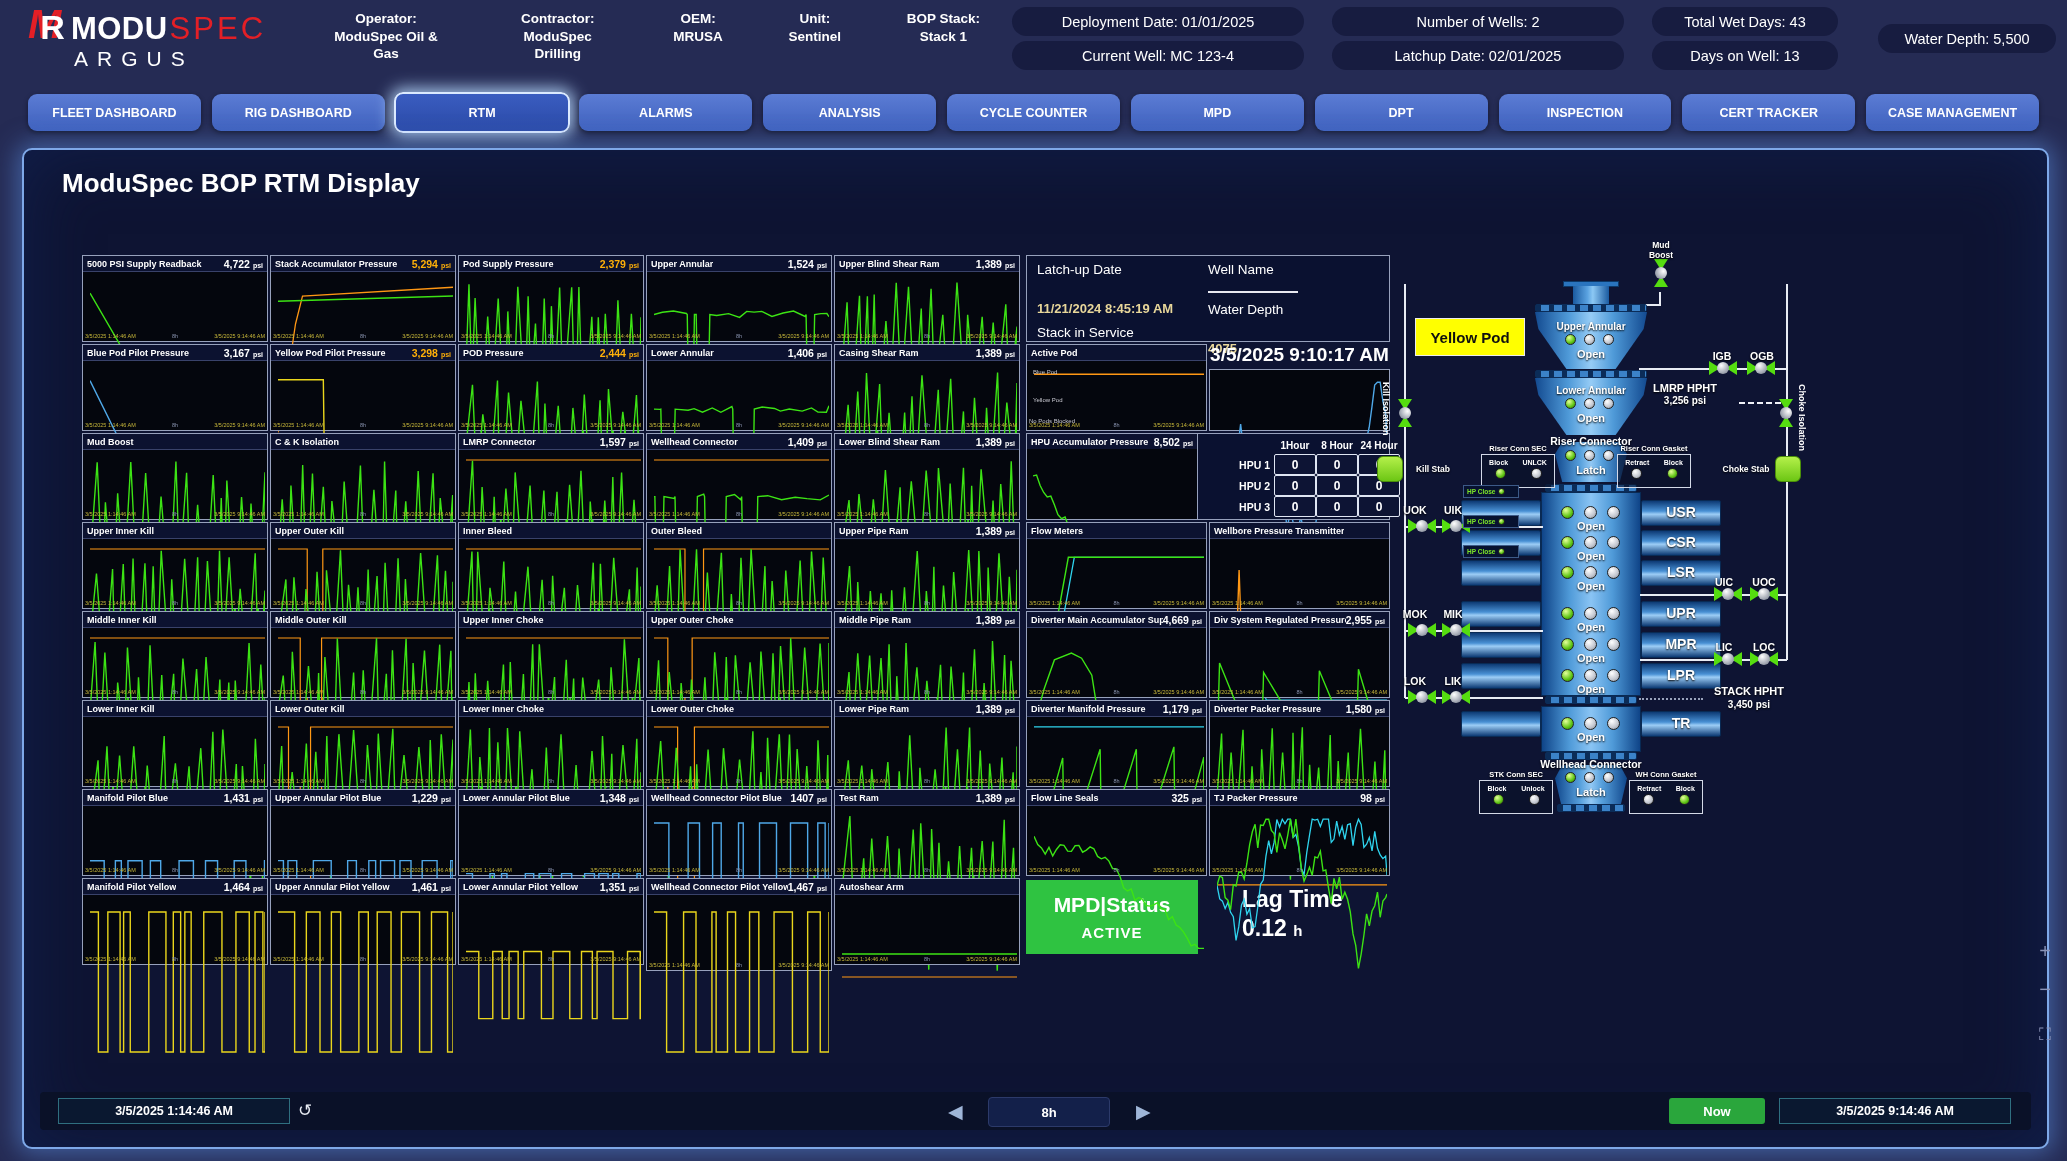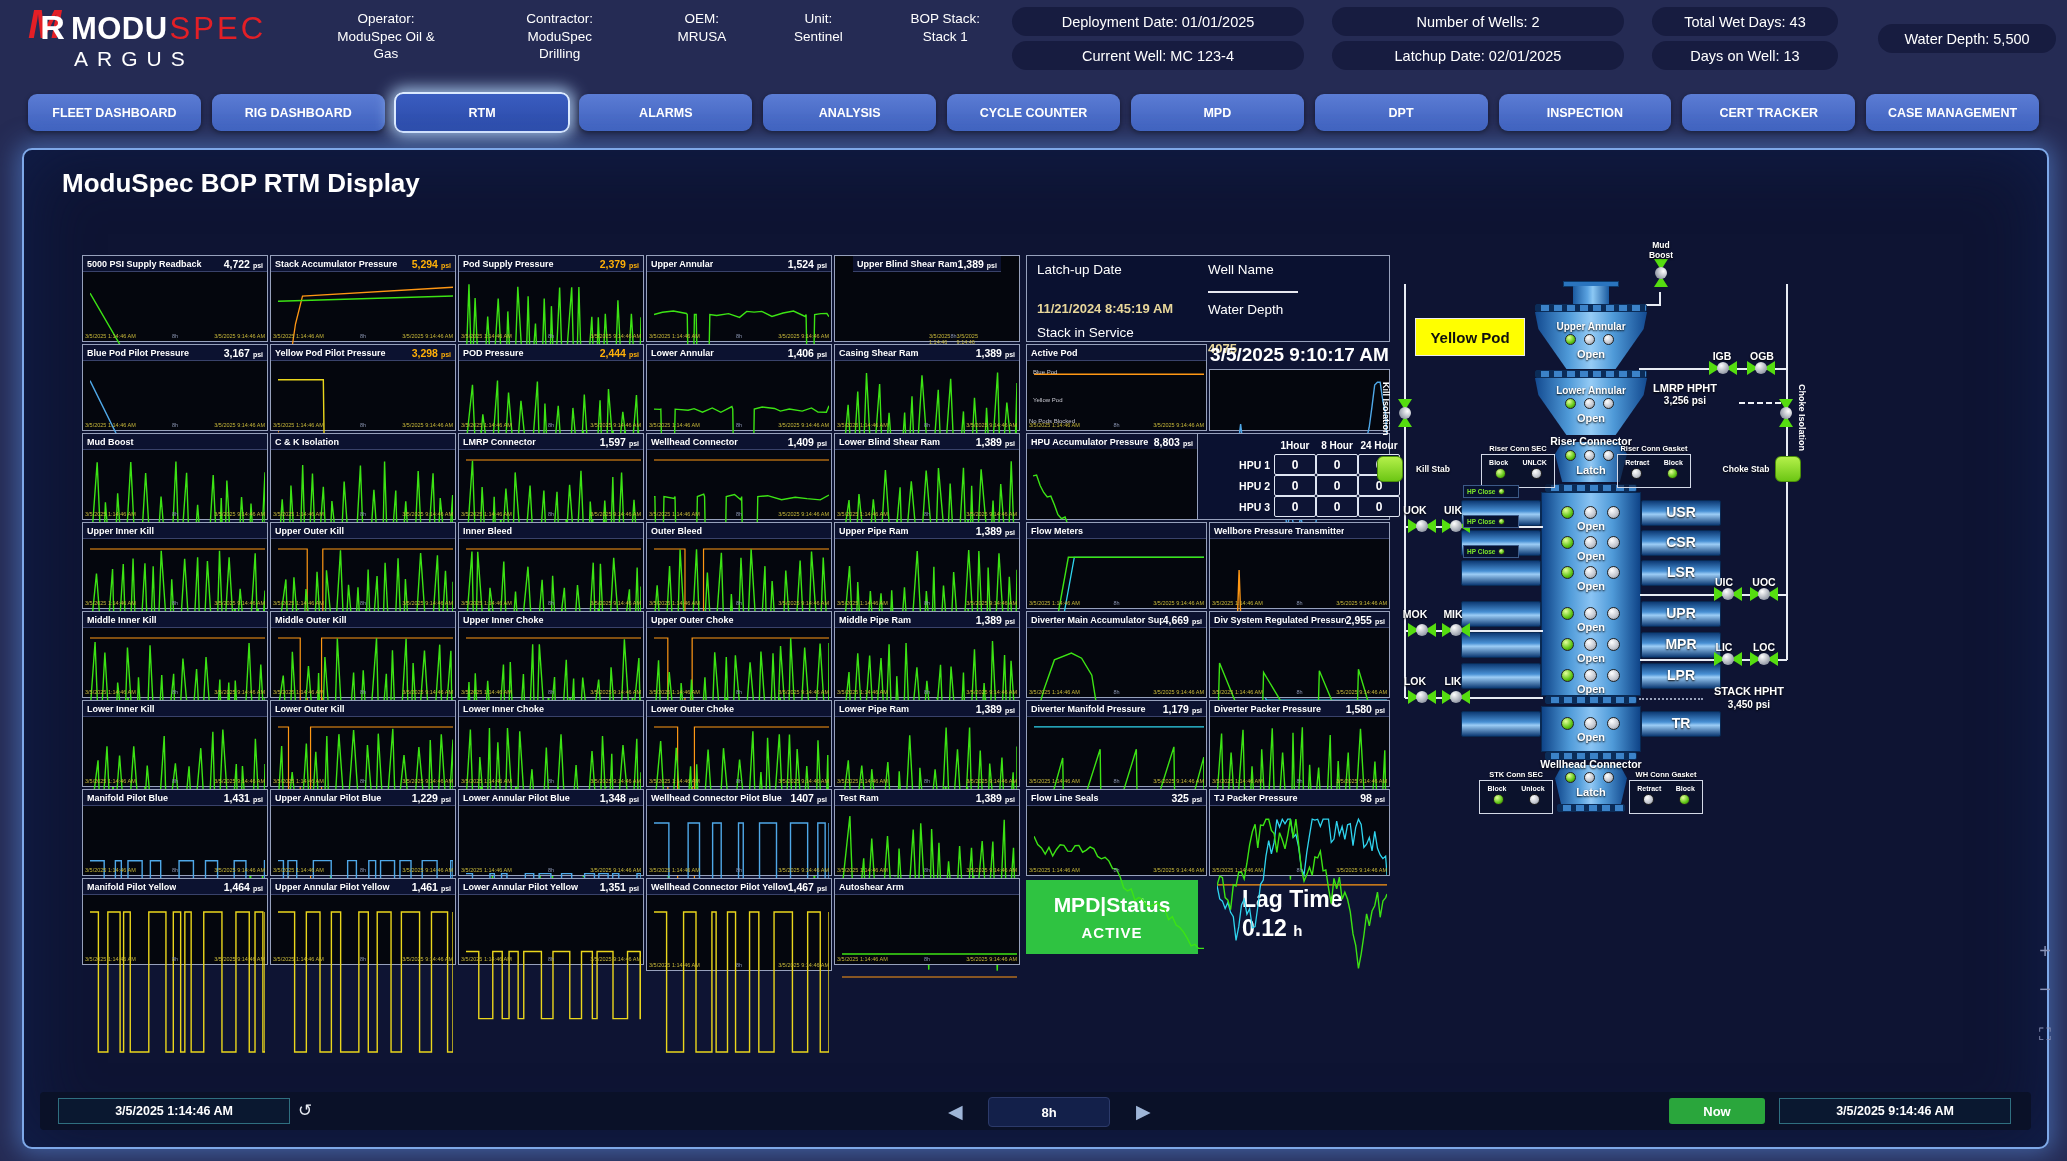--- a/index.html
+++ b/index.html
@@ -7,21 +7,21 @@
   
   #header{position:absolute;left:0;top:0;width:2067px;height:92px;}
   .logo{position:absolute;left:28px;top:4px;line-height:1;}
   .logo-top{display:flex;align-items:flex-end;}
   .lm{color:#e31f26;font-weight:900;font-size:40px;font-style:italic;letter-spacing:-4px;}
   .lr{color:#fff;font-weight:900;font-size:34px;margin-left:-17px;}
   .lmodu{color:#fff;font-weight:900;font-size:31px;margin-left:6px;letter-spacing:.5px;}
   .lspec{color:#e31f26;font-weight:400;font-size:31px;letter-spacing:3px;margin-left:2px;}
   .logo-sub{color:#fff;font-size:21px;font-weight:normal;letter-spacing:9px;margin-left:46px;margin-top:4px;}
   #hfields{position:absolute;left:330px;top:10px;width:650px;display:flex;justify-content:space-between;align-items:flex-start;}
-  .hf{text-align:center;font-size:13.5px;font-weight:normal;line-height:1.3;}
+  .hf{text-align:center;font-size:13.5px;font-weight:bold;line-height:1.3;}
   .hf .v{white-space:pre-line;}
   .hf.w110 .v{max-width:112px;}
   .hf.w95 .v{max-width:100px;}
   #hpills{position:absolute;left:1012px;top:7px;width:855px;display:flex;flex-direction:column;gap:5px;}
   .prow{display:flex;gap:28px;}
   .pill{background:#171c40;border-radius:15px;height:29px;display:flex;align-items:center;justify-content:center;font-size:14.5px;color:#fff;padding:0 14px;box-sizing:border-box;}
   .pill.p1{width:292px;} .pill.p2{width:292px;} .pill.p3{width:186px;}
   #wdepth{position:absolute;left:1878px;top:24px;width:178px;}
   
   #nav{position:absolute;left:28px;top:94px;width:2011px;display:flex;gap:11px;}
@@ -201,21 +201,21 @@
         <svg id="pod-svg" viewBox="0 0 100 100" preserveAspectRatio="none">
           <polyline points="0.0,45.0 1.6,58.8 3.2,65.8 4.8,57.6 6.4,55.8 8.0,42.0 9.6,52.8 11.2,53.1 12.8,43.9 14.4,30.5 16.0,44.3 17.6,48.3 19.2,56.5 20.8,57.2 22.4,58.7 24.0,71.4 25.6,68.8 27.2,82.1 28.8,78.5 30.4,80.9 32.0,86.0 33.6,71.2 35.2,76.0 36.8,66.7 38.4,70.2 40.0,77.0 41.6,92.0 43.2,82.5 44.8,86.6 46.4,94.0 48.0,92.5 49.6,84.3 51.2,94.0 52.8,94.0 54.4,94.0 56.0,94.0 57.6,94.0 59.2,82.4 60.8,70.3 62.4,68.2 64.0,59.0 65.6,48.3 67.2,51.3 68.8,59.7 70.4,61.3 72.0,53.3 73.6,41.6 75.2,55.0 76.8,57.5 78.4,71.5 80.0,78.6 81.6,67.0 83.2,56.6 84.8,43.6 86.4,53.4 88.0,39.3 89.6,32.3 91.2,20.4 92.8,7.6 94.4,6.0 96.0,6.0 97.6,17.0 99.2,24.5 100.0,39.2" fill="none" stroke="#4fa8e8" stroke-width="1.4" vector-effect="non-scaling-stroke"></polyline>
         </svg>
       </div>
   </div>
 
   <div class="panel" id="hpu-panel" style="top: 283px;">
     <div id="hpu-chart">
       <div id="hpu-head">
         <span class="mc-title">HPU Accumulator Pressure</span>
-        <span class="mc-val w"><span>8,803</span> <i>psi</i></span>
+        <span class="mc-val w"><span>8,502</span> <i>psi</i></span>
       </div>
       <svg id="hpu-svg" viewBox="0 0 100 100" preserveAspectRatio="none">
           <polyline points="0.0,97.0 100.0,97.0" fill="none" stroke="#2fd4ee" stroke-width="1.2" vector-effect="non-scaling-stroke"></polyline>
           <polyline points="0.0,16.0 2.2,15.5 4.4,21.9 6.6,26.2 8.8,29.0 11.0,28.5 13.2,33.8 15.4,39.9 17.6,42.4 19.8,41.4 22.0,47.3 24.2,48.4 26.4,49.7 28.6,49.3 30.8,55.1 33.0,61.5 35.2,67.5 37.4,74.4 39.6,80.5 41.8,82.0 44.0,82.0 46.2,82.0 48.4,78.5 50.6,81.1 52.8,78.2 55.0,82.0 57.2,80.4 59.4,82.0 61.6,82.0 63.8,82.0 66.0,82.0 68.2,82.0 70.4,79.6 72.6,76.1 74.8,78.8 77.0,77.2 79.2,79.2 81.4,76.8 83.6,82.0 85.8,82.0 88.0,80.8 90.2,82.0 92.4,80.4 94.6,82.0 96.8,82.0 99.0,82.0 100.0,79.4" fill="none" stroke="#3ce314" stroke-width="1.4" vector-effect="non-scaling-stroke"></polyline>
         </svg>
     </div>
     <div id="hpu-table">
         <span></span>
         <span class="ht-h">1Hour</span>
         <span class="ht-h">8 Hour</span>
@@ -587,21 +587,21 @@
         <svg viewBox="0 0 100 100" preserveAspectRatio="none">
           <polyline points="0.0,22.6 4.8,21.3 11.1,20.6 18.5,22.0 19.0,22.6 20.0,86.3 22.1,86.3 23.1,22.6 24.1,22.6 25.1,72.8 30.9,72.8 31.9,22.6 35.8,23.1 42.6,22.1 48.9,24.2 53.0,20.8 57.2,21.2 61.6,20.8 67.4,23.7 73.8,21.7 79.7,20.6 86.4,23.7 86.9,22.6 87.9,74.8 90.8,74.8 91.8,22.6 95.4,22.1 98.8,22.0 100.0,23.8" fill="none" stroke="#3ce314" stroke-width="1.4" vector-effect="non-scaling-stroke"></polyline>
         </svg>
         <div class="mc-x">
           <span>3/5/2025 1:14:46 AM</span>
           <span class="m">8h</span>
           <span>3/5/2025 9:14:46 AM</span>
         </div>
       </div>
     </div>
-    <div class="mini-chart" style="left: 810px; top: 105px; width: 186px; height: 87px; align-items: center;">
+    <div class="mini-chart" style="left: 810px; top: 105px; width: 186px; height: 87px;">
       <div class="mc-head">
         <span class="mc-title">Upper Blind Shear Ram</span>
         <span class="mc-val w">1,389 <i>psi</i></span>
       </div>
       <div class="mc-body">
         <svg viewBox="0 0 100 100" preserveAspectRatio="none">
           <polyline points="0.0,53.1 2.9,15.6 5.2,83.2 10.0,11.9 11.7,74.2 14.5,12.1 16.1,85.1 18.4,11.1 20.2,92.4 25.1,26.3 27.8,63.6 31.0,4.5 33.9,66.9 38.0,6.8 41.6,73.6 45.3,19.1 47.1,83.7 50.9,7.9 52.9,65.1 57.6,22.8 61.2,83.1 65.7,4.3 70.1,68.9 71.8,22.8 75.8,68.9 80.1,23.9 82.8,70.3 86.4,27.2 88.9,62.7 93.6,16.8 95.7,69.9 100.0,29.5 100.0,68.4" fill="none" stroke="#3ce314" stroke-width="1.4" vector-effect="non-scaling-stroke"></polyline>
         </svg>
         <div class="mc-x">
           <span>3/5/2025 1:14:46 AM</span>

